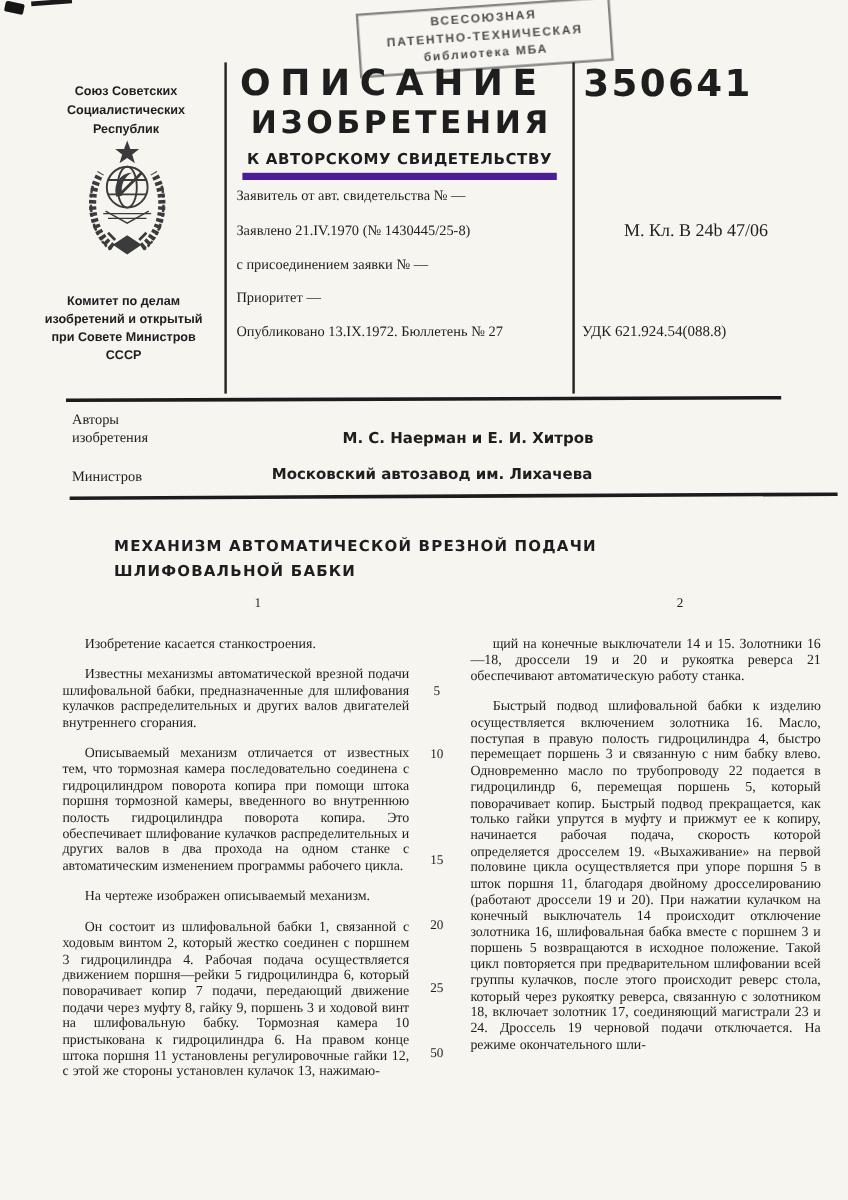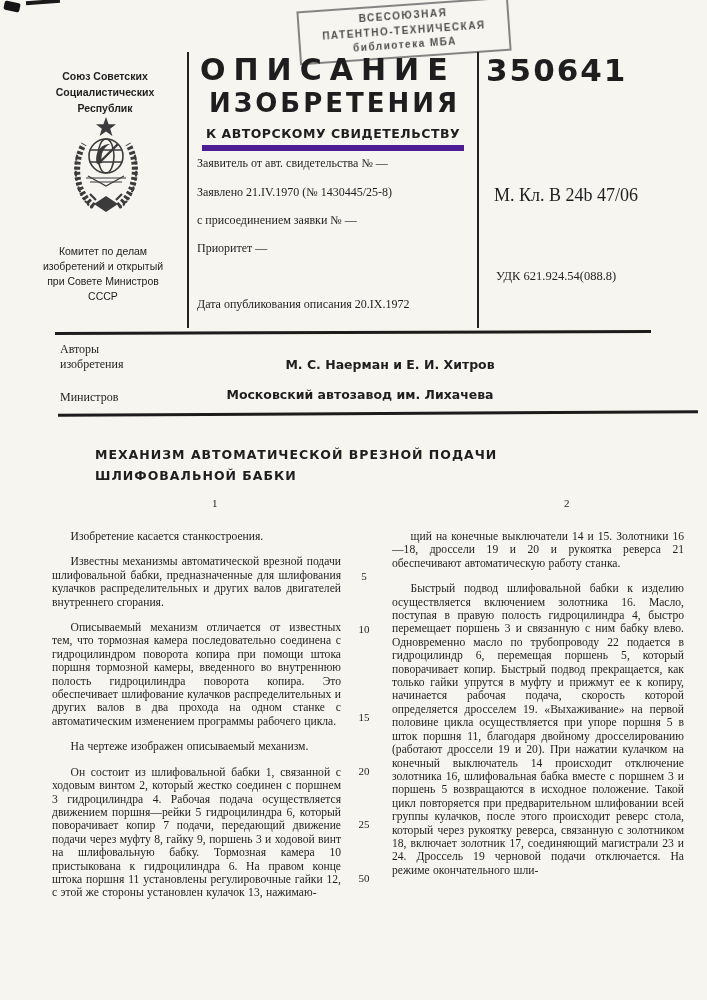--- a/index.html
+++ b/index.html
@@ -38,21 +38,21 @@
     left:25px;top:68px;width:160px;
     text-align:center;
     font-family:"Liberation Sans", sans-serif;font-weight:bold;
     font-size:10.5px;line-height:16px;
     white-space:pre-line;
   }
   .emblem{left:64px;top:116px;width:84px;height:100px;}
   .committee{
     left:18px;top:244px;width:170px;
     text-align:center;
-    font-family:"Liberation Sans", sans-serif;font-weight:normal;
+    font-family:"Liberation Sans", sans-serif;font-weight:bold;
     font-size:10.5px;line-height:15px;
     white-space:pre-line;
   }
 
   .vrule{width:2px;background:#222;}
   .vrule1{left:187px;top:52px;height:276px;}
   .vrule2{left:477px;top:52px;height:276px;}
 
   
   .doc-title1{
@@ -74,22 +74,22 @@
   }
   .patent-number{
     left:486px;top:52px;
     font-family:"DejaVu Sans", sans-serif;font-weight:bold;
     font-size:31px;letter-spacing:2px;
   }
 
   
   .field{left:197px;width:276px;font-size:12px;white-space:nowrap;}
   .f1{top:156px}.f2{top:185px}.f3{top:213px}.f4{top:241px}.f5{top:269px}.f6{top:297px}
-  .mkl{left:494px;top:185px;font-size:18px;}
-  .udk{left:496px;top:269px;font-size:12.5px;}
+  .mkl{left:520px;top:185px;font-size:15px;}
+  .udk{left:485px;top:269px;font-size:12.5px;}
 
   .hrule{background:#1c1c1c;}
   .hrule1{left:55px;top:331px;width:596px;height:3px;transform:rotate(-.2deg);}
   .hrule2{left:58px;top:412px;width:640px;height:2.5px;transform:rotate(-.3deg);}
 
   
   .authors-label{left:60px;top:342px;font-size:12px;line-height:15px;white-space:pre-line;}
   .authors-value{
     left:180px;top:357px;width:420px;text-align:center;
     font-family:"DejaVu Sans", sans-serif;font-weight:bold;font-size:12.5px;
@@ -174,21 +174,21 @@
   <div class="abs doc-title2">ИЗОБРЕТЕНИЯ</div>
   <div class="abs doc-subtitle">
     <span>К АВТОРСКОМУ СВИДЕТЕЛЬСТВУ</span>
   </div>
   <div class="abs patent-number">350641</div>
 
   <div class="abs field f1">Заявитель от авт. свидетельства №  —</div>
   <div class="abs field f2">Заявлено 21.IV.1970 (№ 1430445/25-8)</div>
   <div class="abs field f3">с присоединением заявки №  —</div>
   <div class="abs field f4">Приоритет  —</div>
-  <div class="abs field f6">Дата опубликования описания 20.IX.1972</div>
+  <div class="abs field f5">Опубликовано 13.IX.1972. Бюллетень № 27</div>
 
   <div class="abs mkl">М. Кл. B 24b 47/06</div>
   <div class="abs udk">УДК 621.924.54(088.8)</div>
 
   <div class="abs hrule hrule1"></div>
 
   <div class="abs authors-label">Авторы
 изобретения</div>
   <div class="abs authors-value">М. С. Наерман и Е. И. Хитров</div>
   <div class="abs applicant-label">Министров</div>

